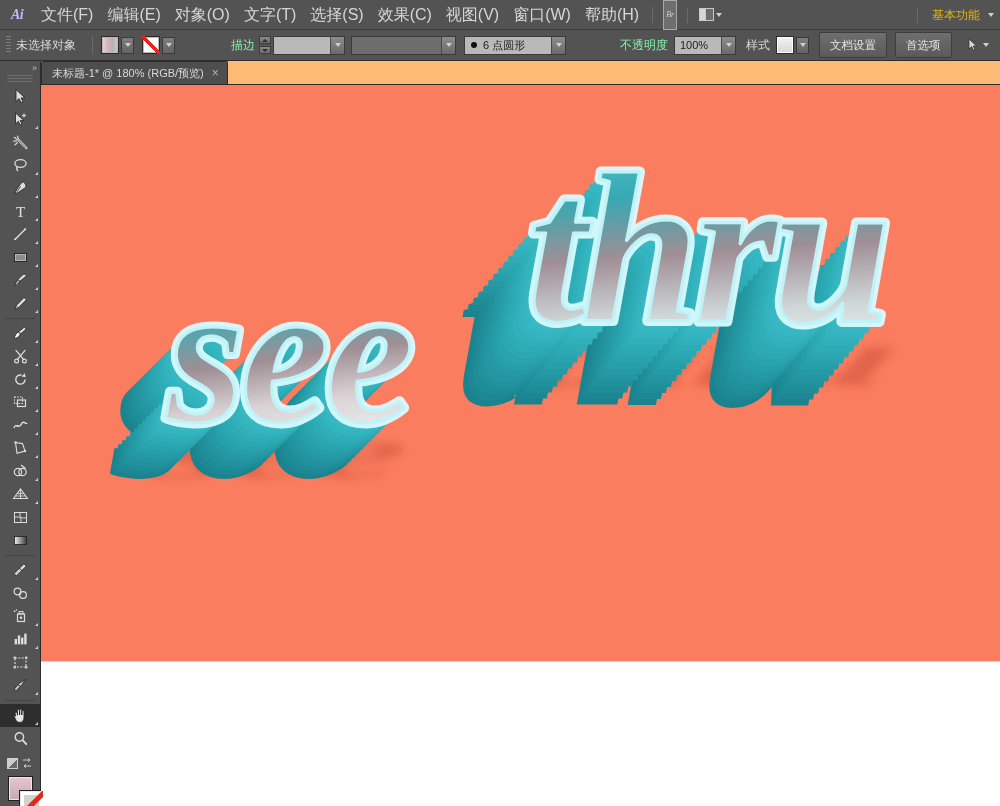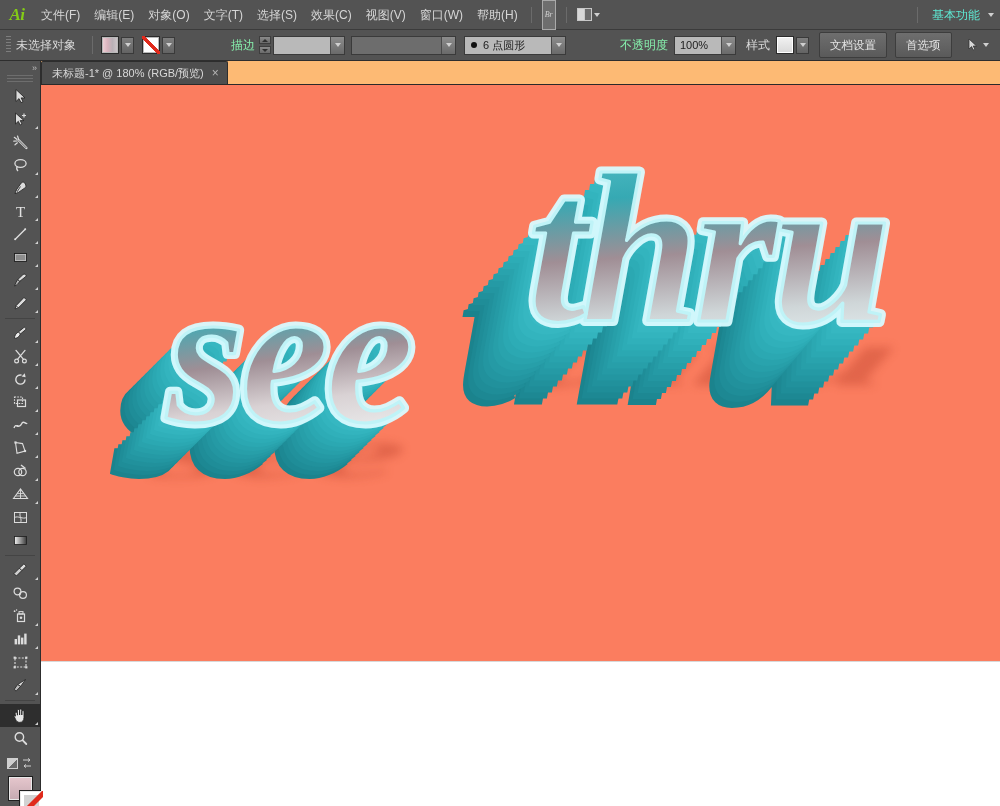--- a/index.html
+++ b/index.html
@@ -13,27 +13,27 @@
 
   
   .menubar{
     position:absolute; left:0; top:0; width:1000px; height:30px;
     background:#535353;
     border-bottom:1px solid #3b3b3b;
     display:flex; align-items:center;
   }
   .ai-logo{
     width:34px; height:30px; display:flex; align-items:center; justify-content:center;
-    color:#84cc16; font-size:17px; font-weight:bold; font-style:italic;
+    color:#c4b5fd; font-size:14px; font-weight:bold; font-style:italic;
     font-family:"Liberation Serif","DejaVu Serif",serif;
     letter-spacing:-0.5px;
   }
   .menu-item{
     padding:0 7px; height:30px; line-height:30px;
-    font-size:12px; color:#d6d6d6; white-space:nowrap; cursor:default;
+    font-size:16px; color:#d6d6d6; white-space:nowrap; cursor:default;
   }
   .mb-sep{ width:1px; height:16px; background:#6b6b6b; margin:0 6px; }
   .mb-icon{
     width:22px; height:20px; display:flex; align-items:center; justify-content:center;
     cursor:default;
   }
   .br-ico{
     width:14px;height:30px;border:1px solid #a9a9a9;background:#6e6e6e;
     font-size:8px;color:#cfcfcf;display:flex;align-items:center;justify-content:center;
     font-family:"Liberation Serif",serif;font-style:italic;
@@ -46,21 +46,21 @@
   .arr-box i{ display:block;border-right:1px solid #c8c8c8; }
   .arr-box i:first-child{ width:7px;background:#d8d8d8; }
   .arr-box i:last-child{ width:7px;border-right:none;background:#6d6d6d;
     border-top:0; }
   .caret{
     width:0;height:0;border-left:3.5px solid transparent;border-right:3.5px solid transparent;
     border-top:4px solid #d0d0d0;
   }
   .ws-right{ margin-left:auto; display:flex; align-items:center; padding-right:6px; }
   .ws-label{
-    font-size:12px; color:#5eead4; padding:0 8px; height:20px; line-height:20px;
+    font-size:12px; color:#eab308; padding:0 8px; height:20px; line-height:20px;
   }
 
   
   .controlbar{
     position:absolute; left:0; top:30px; width:1000px; height:31px;
     background:#535353; border-bottom:1px solid #2e2e2e;
     display:flex; align-items:center; padding-left:6px;
   }
   .cb-grip{
     width:5px;height:18px;margin-right:5px;

